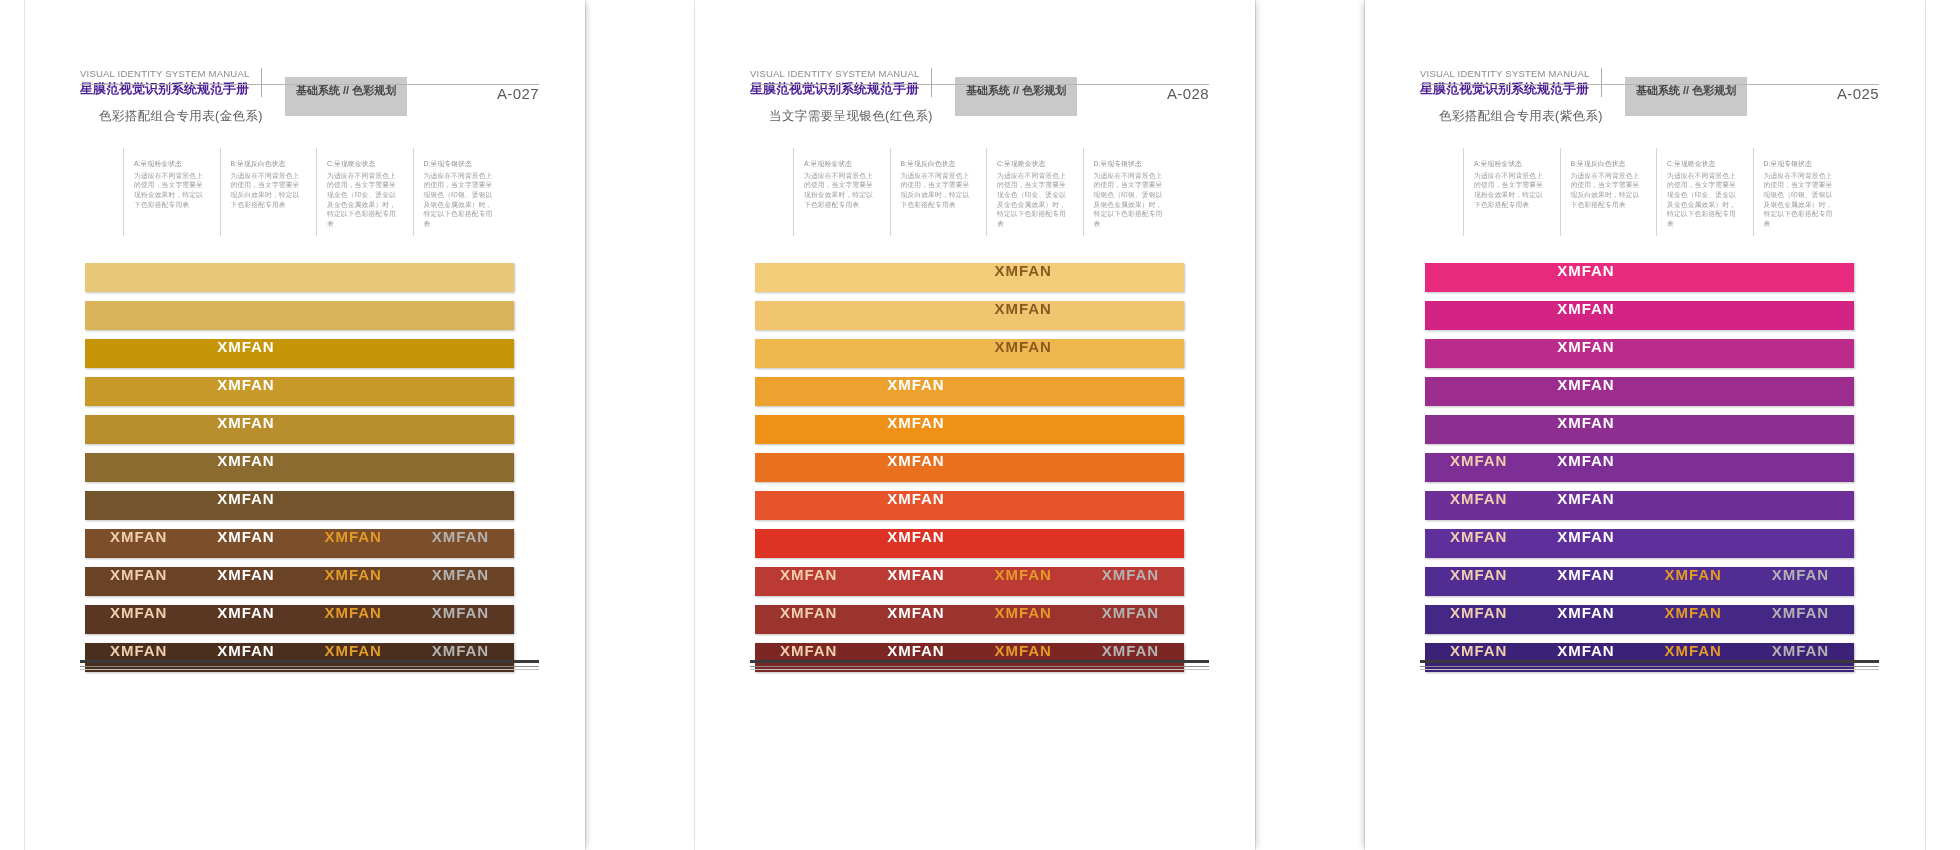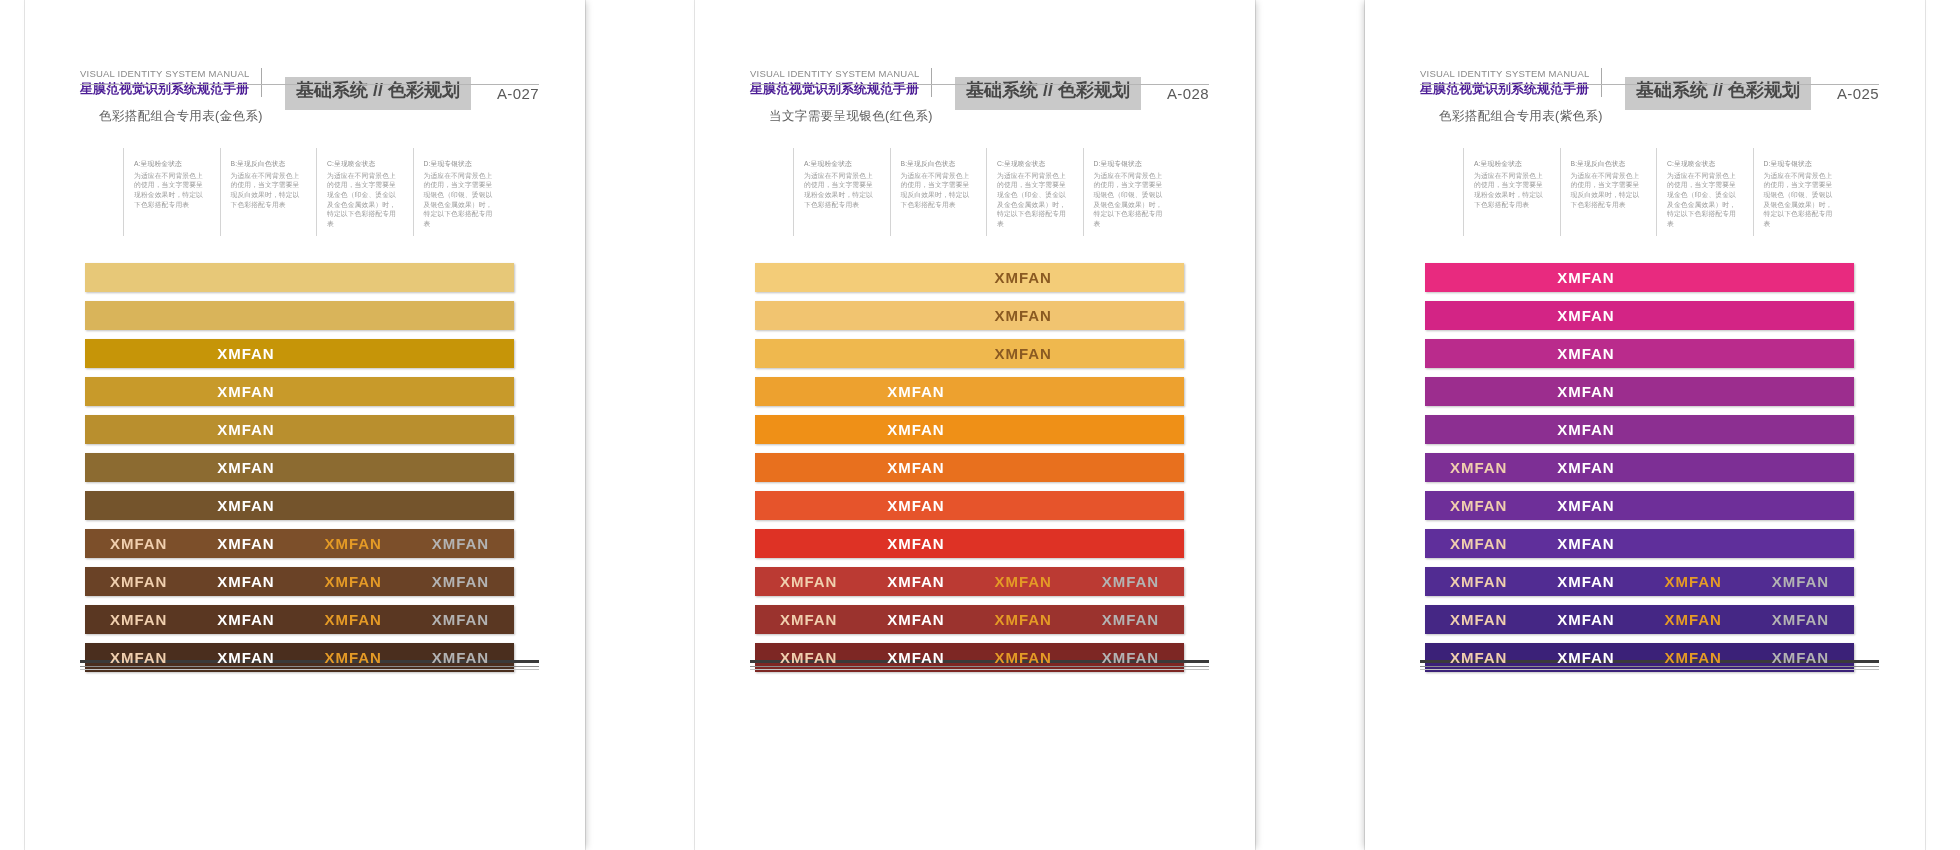--- a/index.html
+++ b/index.html
@@ -24,22 +24,22 @@
   .inner{position:absolute;left:30px;right:26px;top:0;bottom:0;}
 
   
   .hdr{position:absolute;left:25px;right:20px;top:48px;height:34px;margin-top:20px;}
   .hdr-left{position:absolute;left:0;top:0;padding-right:11px;border-right:1px solid #a9a9a9;}
   .hdr-en{font-size:9.5px;letter-spacing:.22px;color:#8a8a8a;line-height:12px;white-space:nowrap;}
   .hdr-cn{font-size:13px;color:#4c1d95;line-height:17px;white-space:nowrap;font-weight:700;}
   .hdr-tag{
     position:absolute;left:205px;top:9px;
     background:#c9c9c9;color:#474747;
-    font-size:18px;font-weight:700;line-height:24px;
-    padding:1px 11px 8px 11px;white-space:nowrap;
+    font-size:11px;font-weight:700;line-height:24px;
+    padding:1px 11px 14px 11px;white-space:nowrap;
   }
   .hdr-page{
     position:absolute;right:0;top:17px;
     font-size:15px;color:#5a5a5a;letter-spacing:.4px;white-space:nowrap;
   }
   .hdr-rule{position:absolute;left:25px;right:20px;top:84px;height:1px;background:#b5b5b5;}
 
   
   .subtitle{
     position:absolute;left:28px;top:108px;
@@ -53,21 +53,21 @@
     border-left:1px solid #d4d4d4;
   }
   .note:first-child{border-left:1px solid #d4d4d4;}
   .note-t{font-size:6.8px;line-height:8.8px;color:#8d8d8d;letter-spacing:.1px;}
   .note-b{font-size:6.8px;line-height:9.6px;color:#9a9a9a;margin-top:2px;letter-spacing:.1px;}
 
   
   .bars{position:absolute;left:30px;right:45px;top:263px;}
   .bar{
     position:relative;height:29px;margin-bottom:9px;
-    display:flex;align-items:center;
+    display:flex;align-items:flex-start;
     box-shadow:1px 1px 2px rgba(0,0,0,0.25);
   }
   .cell{
     flex:1 1 0;position:relative;
     display:flex;align-items:center;justify-content:center;
     overflow:hidden;
   }
   .cell .lbl{
     font-size:15px;font-weight:700;letter-spacing:1.0px;
     line-height:1;white-space:nowrap;z-index:2;

